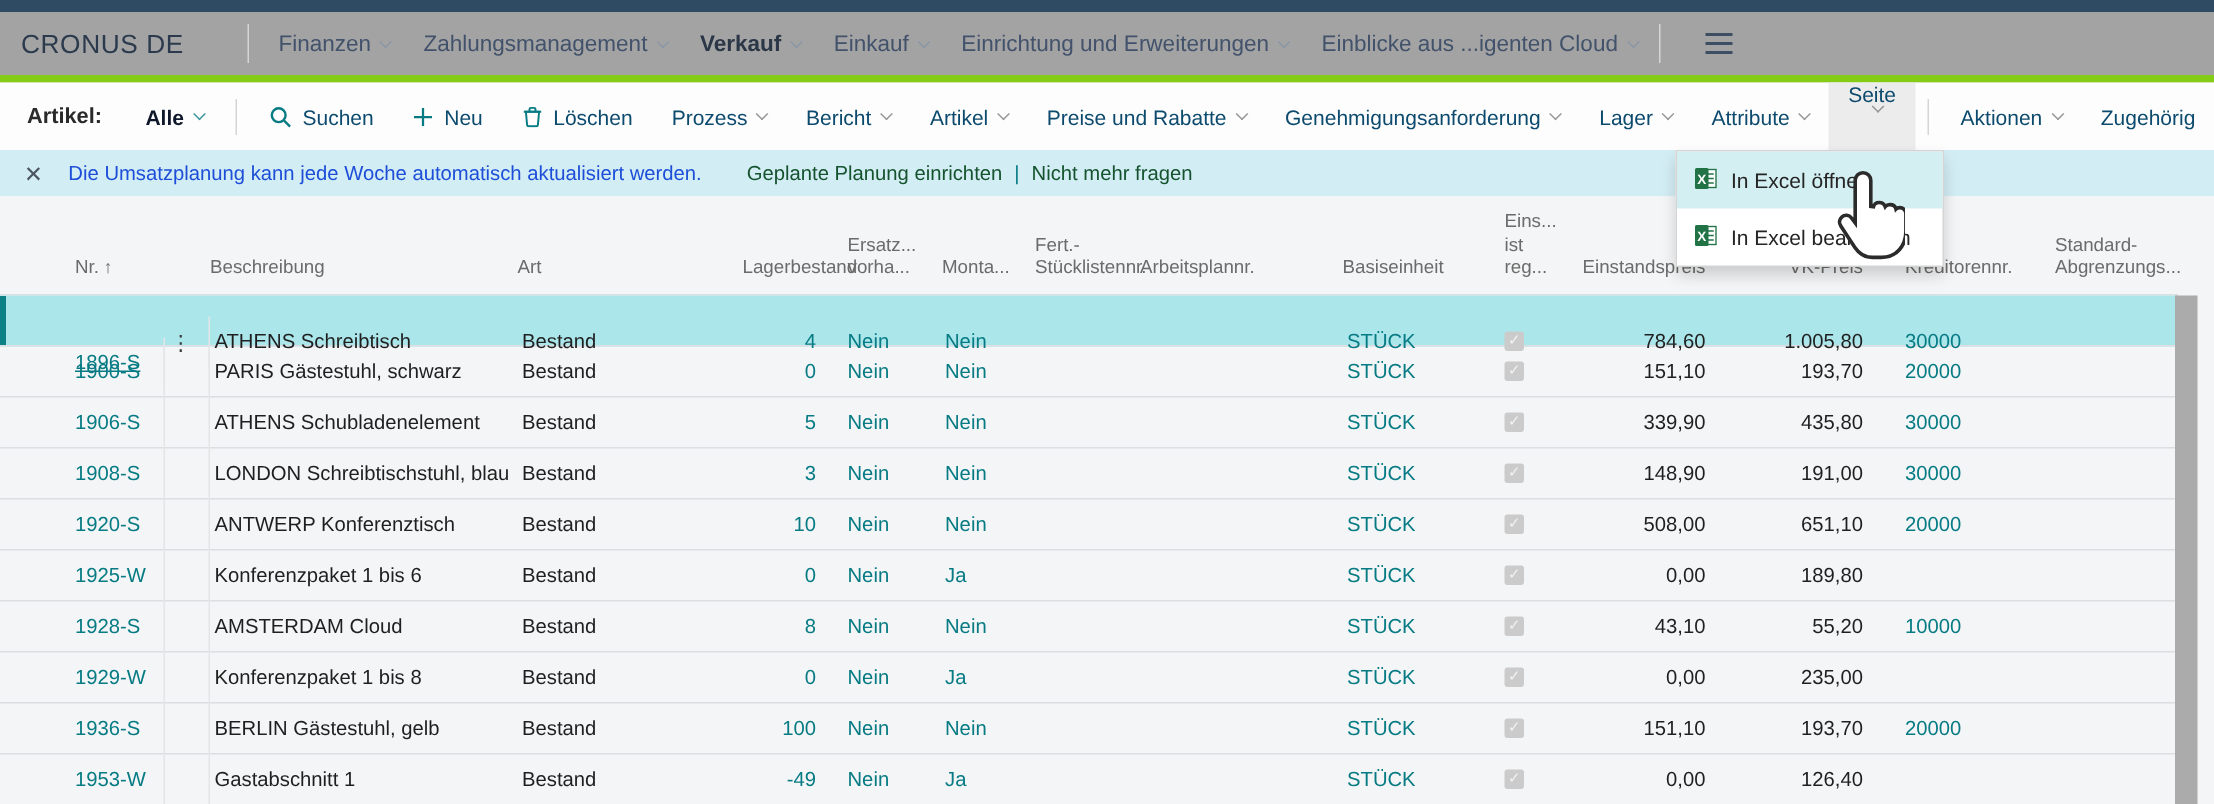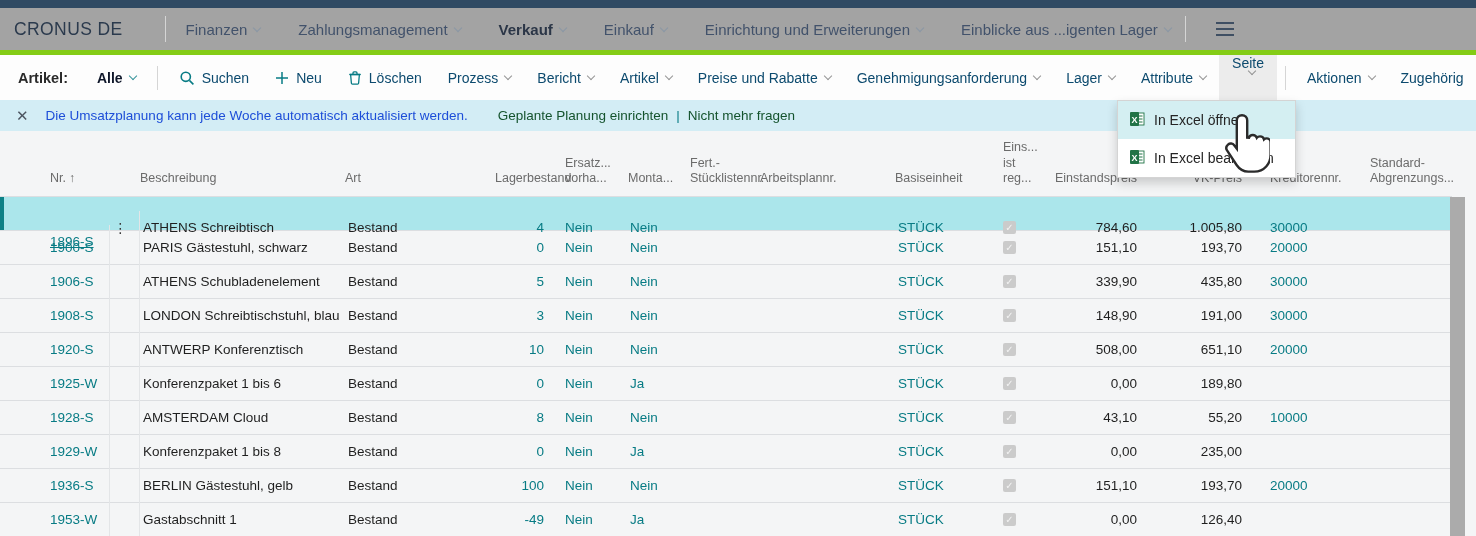--- a/index.html
+++ b/index.html
@@ -8,21 +8,21 @@
   .app { position:relative; width:1476px; height:536px; overflow:hidden; }
 
   
   .topstrip { height:8px; background:#2f4a63; }
 
   
   .navbar { height:47px; background:#a3a3a3; display:flex; align-items:center;
     padding:0 14px; border-bottom:5px solid #84cc16; white-space:nowrap; }
   .brand { font-size:17.5px; color:#2b3a4d; letter-spacing:.4px; margin-right:28px; }
   .vdiv { width:1px; height:26px; background:#d5d5d5; margin:0 14px; flex:none; }
-  .nav-items { display:flex; align-items:center; gap:38px; margin-left:6px; }
+  .nav-items { display:flex; align-items:center; gap:22px; margin-left:6px; }
   .nav-item { font-size:15px; color:#42526b; cursor:pointer; display:flex; align-items:center; }
   .nav-item.active { font-weight:bold; color:#2b3647; }
   .chev { display:inline-block; width:6px; height:6px; border-right:1.4px solid #8a97a5;
     border-bottom:1.4px solid #8a97a5; transform:rotate(45deg); margin-left:7px; margin-top:-3px; flex:none; }
   .hamburger { margin-left:16px; display:flex; flex-direction:column; gap:4px; cursor:pointer; }
   .hamburger span { display:block; width:18px; height:2px; background:#3f4f63; }
 
   
   .toolbar { height:45px; background:#fdfdfd; display:flex; align-items:stretch;
     padding-left:18px; white-space:nowrap; overflow:hidden; }
@@ -113,21 +113,21 @@
         </div>
       <div class="nav-item">
           <span>Einkauf</span>
           <span class="chev"></span>
         </div>
       <div class="nav-item">
           <span>Einrichtung und Erweiterungen</span>
           <span class="chev"></span>
         </div>
       <div class="nav-item">
-          <span>Einblicke aus ...igenten Lager</span>
+          <span>Einblicke aus ...igenten Cloud</span>
           <span class="chev"></span>
         </div>
     </nav>
     <div class="vdiv"></div>
     <div class="hamburger">
         <span></span>
         <span></span>
         <span></span>
       </div>
   </header>

